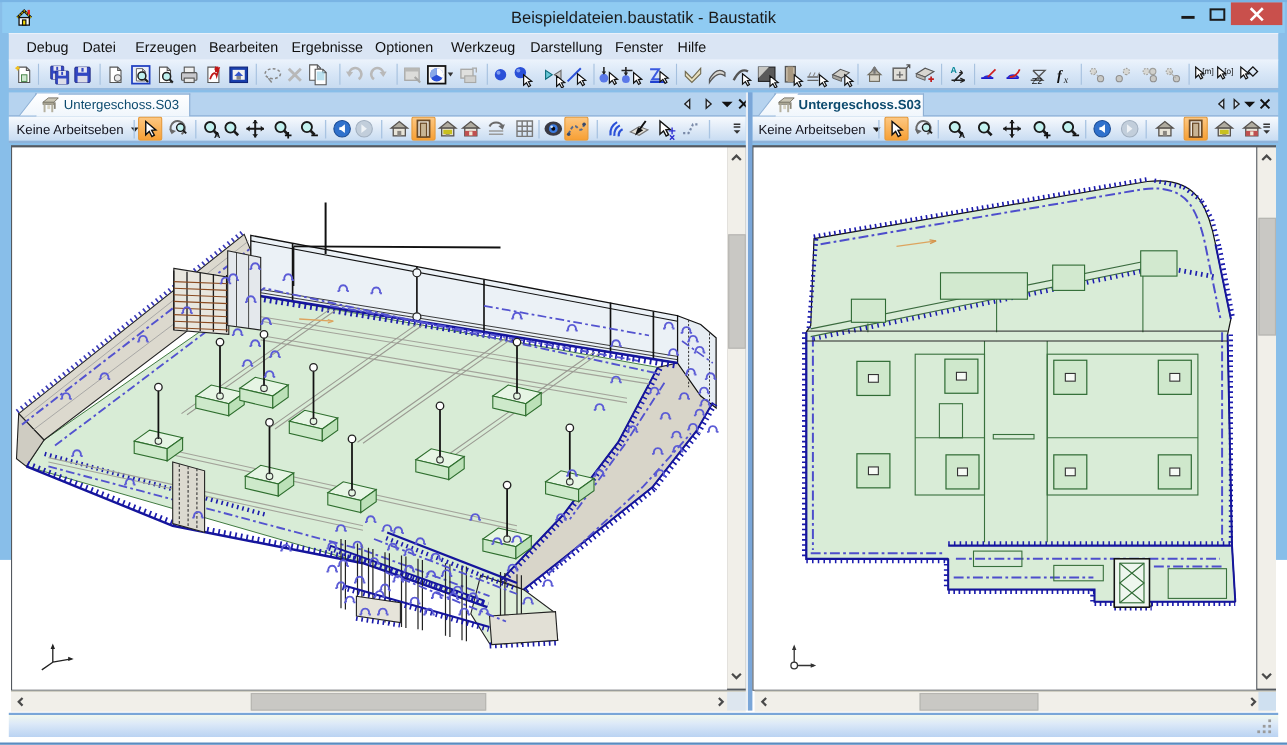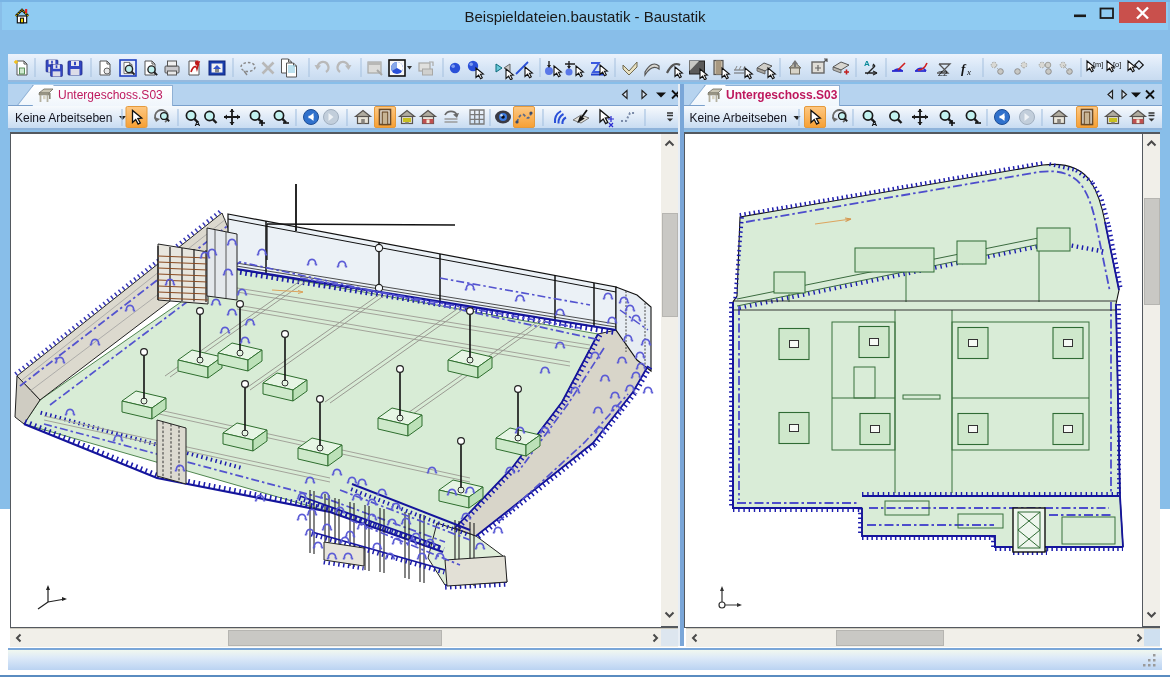--- a/index.html
+++ b/index.html
@@ -7,21 +7,21 @@
   .win{position:absolute;left:0;top:0;width:1170px;height:509px;background:#88bee9;}
   .abs{position:absolute;}
   .titlebar{left:2px;top:2px;width:1166px;height:28px;background:#8fcbf2;}
   .title{left:0;top:6px;width:1166px;text-align:center;font-size:15px;color:#1a1a1a;}
   .menubar{left:8px;top:30px;width:1154px;height:24px;background:#dae5f4;border-top:1px solid #eaf1fa;}
   .menubar span{position:absolute;top:4px;font-size:13px;color:#101010;}
   .toolbar{left:8px;top:54px;width:1154px;height:26px;background:linear-gradient(#ecf3fc,#d6e5f6 55%,#c8dbf0);border-bottom:2px solid #96b9de;}
   .panel-tabs{top:84px;height:21px;background:#b6d3ef;border-bottom:1px solid #7aa0cc;}
   .tab{position:absolute;top:1px;height:20px;background:linear-gradient(#ffffff,#f0f6fc);border:1px solid #8fb0d4;border-bottom:none;}
   .tab-slant{position:absolute;top:1px;width:20px;height:20px;background:linear-gradient(#ffffff,#f0f6fc);border-left:1px solid #8fb0d4;transform:skewX(-38deg);}
-  .tabtext{position:absolute;top:4px;font-size:12px;color:#be185d;}
+  .tabtext{position:absolute;top:4px;font-size:12px;color:#0c4a6e;}
   .panel-tb{top:106px;height:22px;background:linear-gradient(#f7fafd,#e2ecf8 45%,#c8dcf2);border-bottom:2px solid #8fb3da;}
   .canvasbox{top:132px;background:#54595f;}
   .canvas{position:absolute;left:1px;top:2px;background:#ffffff;}
   .hscroll{top:628px;height:18px;background:#f1efe9;border-top:1px solid #cdcabe;}
   .vscroll{top:132px;width:17px;background:#f1efe9;}
   .thumb{position:absolute;background:#c9c8c4;border:1px solid #b6b5b1;}
   .statusbar{left:8px;top:648px;width:1154px;height:20px;background:linear-gradient(#f1f8ef,#dce9f8 40%,#bad3f2);border-top:2px solid #7aa6d8;}
   .splitter{left:678px;top:84px;width:6px;height:562px;background:linear-gradient(90deg,#e8eef5 0%,#e8eef5 30%,#7aa6d8 30%);}
 </style>
 </head>
@@ -43,20 +43,32 @@
     <div class="abs title">Beispieldateien.baustatik - Baustatik</div>
 
     <svg class="abs" style="left:1060px;top:0;" width="104" height="21" viewBox="0 0 104 21">
       <rect x="57" y="0" width="47" height="21" fill="#c9504c"></rect>
       <rect x="12" y="12.5" width="12" height="2.6" fill="#1a1a1a"></rect>
       <rect x="38.5" y="6.5" width="12.5" height="9.5" fill="none" stroke="#1a1a1a" stroke-width="1.8"></rect>
       <path d="M75,5.5 L86,16.5 M86,5.5 L75,16.5" stroke="#ffffff" stroke-width="2.4"></path>
     </svg>
   </div>
 
+  <div class="abs menubar">
+    <span style="left:16px;">Debug</span>
+    <span style="left:67px;">Datei</span>
+    <span style="left:115px;">Erzeugen</span>
+    <span style="left:182px;">Bearbeiten</span>
+    <span style="left:257px;">Ergebnisse</span>
+    <span style="left:333px;">Optionen</span>
+    <span style="left:402px;">Werkzeug</span>
+    <span style="left:474px;">Darstellung</span>
+    <span style="left:551px;">Fenster</span>
+    <span style="left:608px;">Hilfe</span>
+  </div>
 
   <div class="abs toolbar" id="maintb">
       <svg width="1154" height="26" viewBox="0 0 1154 26" style="position:absolute;left:0;top:0;">
 <defs>
 <g id="page">
             <path d="M-5,-7 h7 l3,3 v11 h-10 z" fill="#fff" stroke="#555" stroke-width="1"></path>
             <path d="M2,-7 v3 h3" fill="none" stroke="#555" stroke-width="1"></path>
           </g>
 <g id="loupe">
             <circle cx="0" cy="0" r="3.6" fill="#bff0ee" stroke="#222" stroke-width="1.4"></circle>

